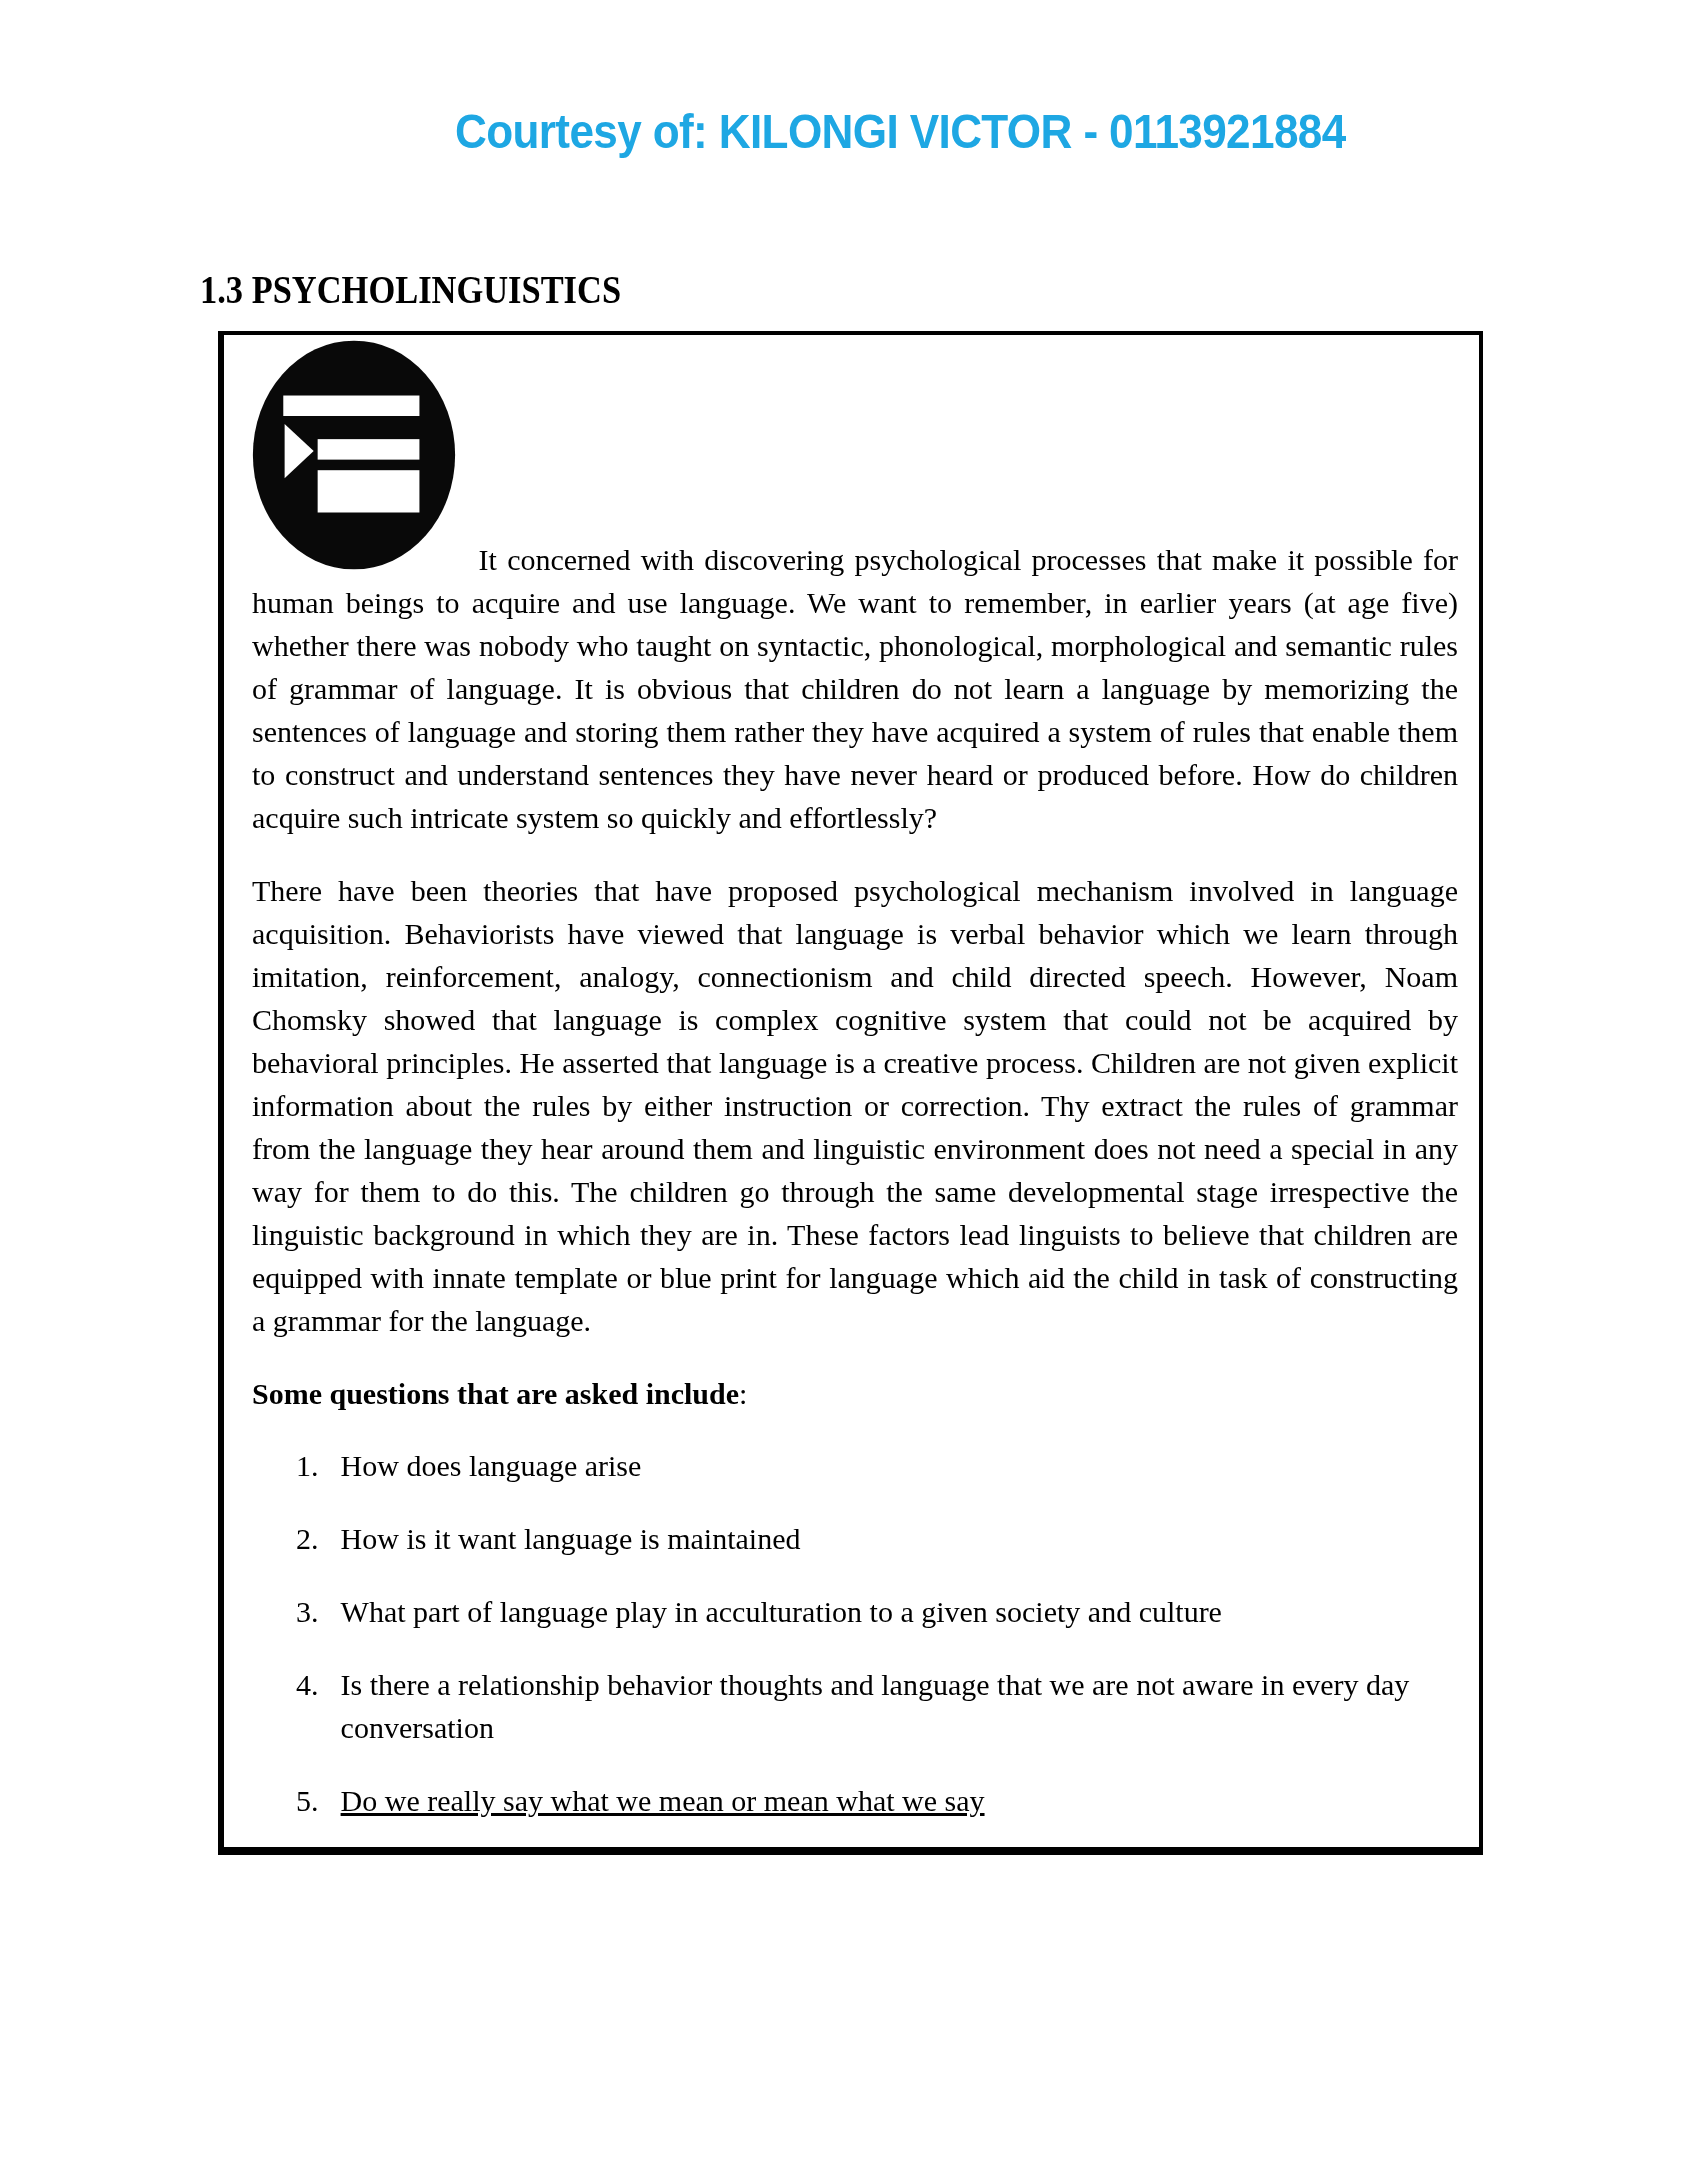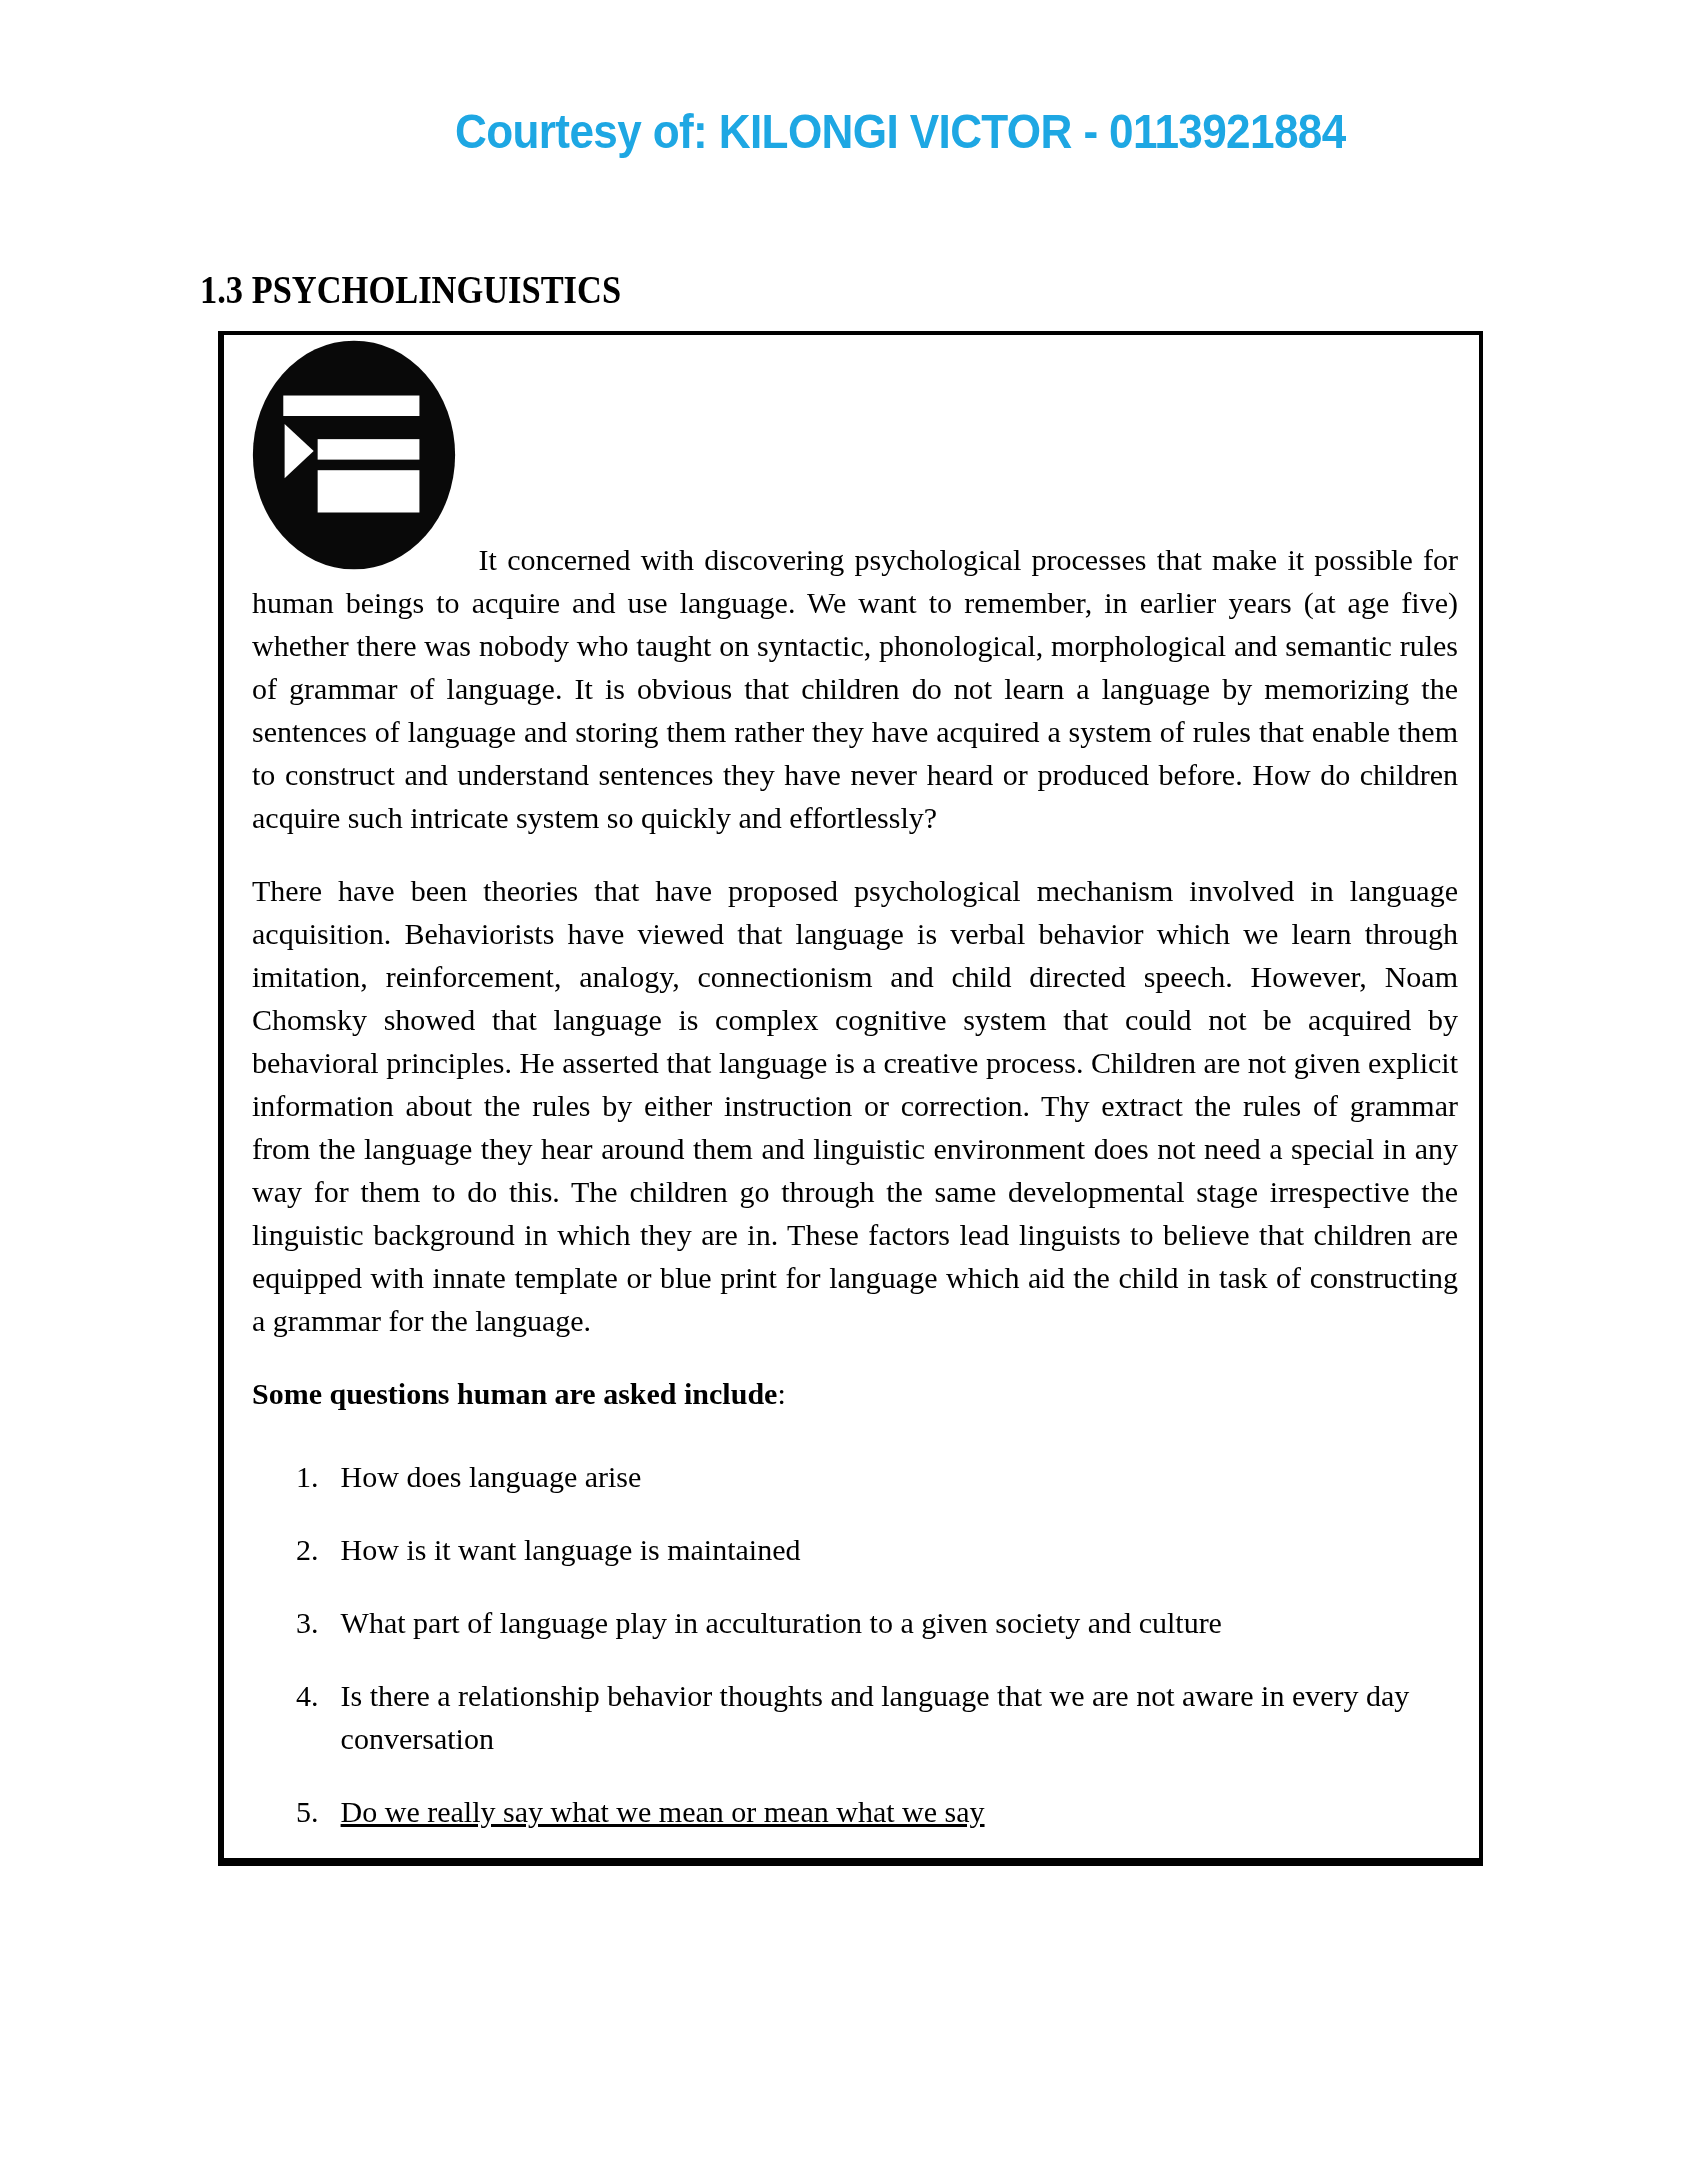--- a/index.html
+++ b/index.html
@@ -35,21 +35,21 @@
   }
   .body-text { text-align:justify; }
   .doc-icon {
     display:inline-block; width:204px; height:230px;
     margin-right:22.5px; vertical-align:baseline;
   }
   .doc-icon svg { display:block; width:100%; height:100%; }
   .para2 { margin-top:30px; }
   .q-head { margin-top:30px; }
   .q-head strong { font-weight:700; }
-  ol.questions { margin-top:40px; padding-left:74px; list-style:decimal outside; }
+  ol.questions { margin-top:29px; padding-left:74px; list-style:decimal outside; }
   ol.questions li {
     margin-bottom:30px;
     padding-left:14.6px;
     line-height:43px;
   }
   ol.questions li:last-child { margin-bottom:0;text-decoration:underline; }
 </style>
 </head>
 <body>
 
@@ -64,21 +64,21 @@
       <ellipse cx="154" cy="174" rx="153" ry="173" fill="#090909"></ellipse>
       <rect x="47" y="84" width="206" height="31" fill="#ffffff"></rect>
       <rect x="99" y="150" width="154" height="31" fill="#ffffff"></rect>
       <rect x="99" y="197" width="154" height="64" fill="#ffffff"></rect>
       <polygon points="49,127 49,209 93,168" fill="#ffffff"></polygon>
     </svg></span><span>It concerned with discovering psychological processes that make it possible for human beings to acquire and use language.  We want to remember, in earlier years (at age five) whether there was nobody who taught on syntactic, phonological, morphological and semantic rules of grammar of language. It is obvious that children do not learn a language by memorizing the sentences of language and storing them rather they have acquired a system of rules that enable them to construct and understand sentences they have never heard or produced before. How do children acquire such intricate system so quickly and effortlessly?</span>
   </p>
 
   <p class="body-text para2">There have been theories that have proposed psychological mechanism involved in language acquisition. Behaviorists have viewed that language is verbal behavior which we learn through imitation, reinforcement, analogy, connectionism and child directed speech. However, Noam Chomsky showed that language is complex cognitive system that could not be acquired by behavioral principles. He asserted that language is a creative process. Children are not given explicit information about the rules by either instruction or correction. Thy extract the rules of grammar from the language they hear around them and linguistic environment does not need a special in any way for them to do this. The children go through the same developmental stage irrespective the linguistic background in which they are in. These factors lead linguists to believe that children are equipped with innate template or blue print for language which aid the child in task of constructing a grammar for the language.</p>
 
-  <p class="q-head"><strong>Some questions human are asked include</strong><span>:</span></p>
+  <p class="q-head"><strong>Some questions that are asked include</strong><span>:</span></p>
 
   <ol class="questions">
     <li>How does language arise</li>
     <li>How is it want language is maintained</li>
     <li>What part of language play in acculturation to a given society and culture</li>
     <li>Is there a relationship behavior thoughts and language that we are not aware in every day conversation</li>
     <li>Do we really say what we mean or mean what we say</li>
   </ol>
 
 </div>

